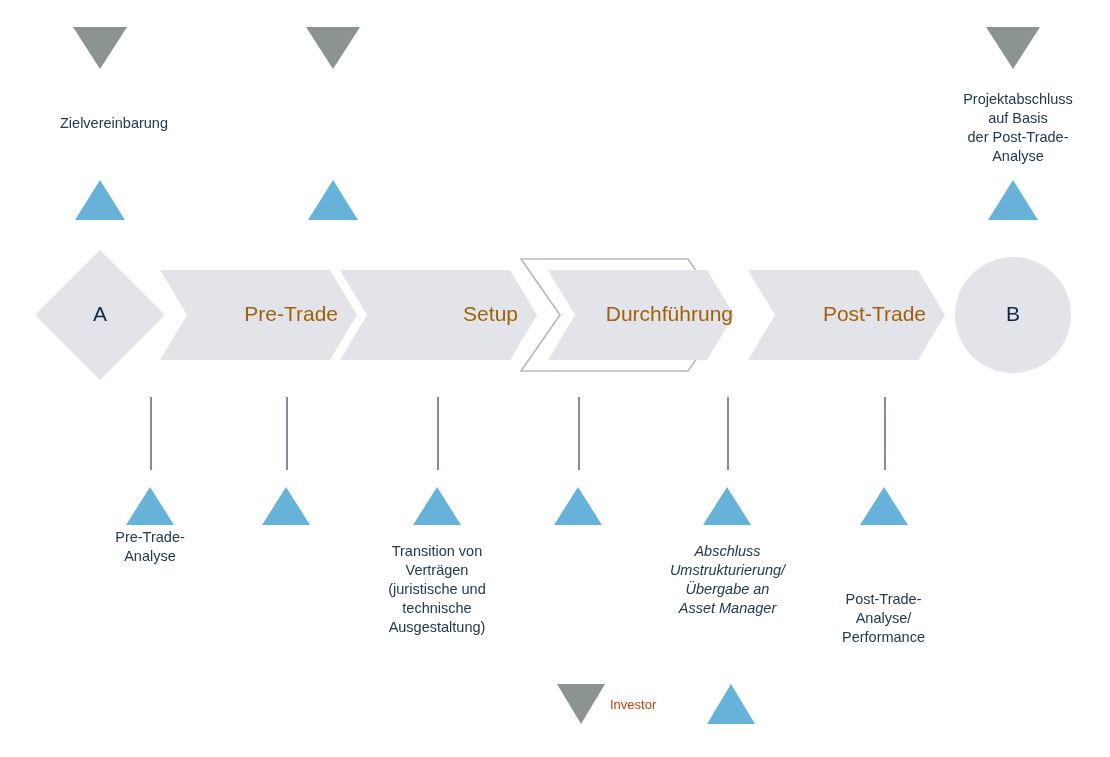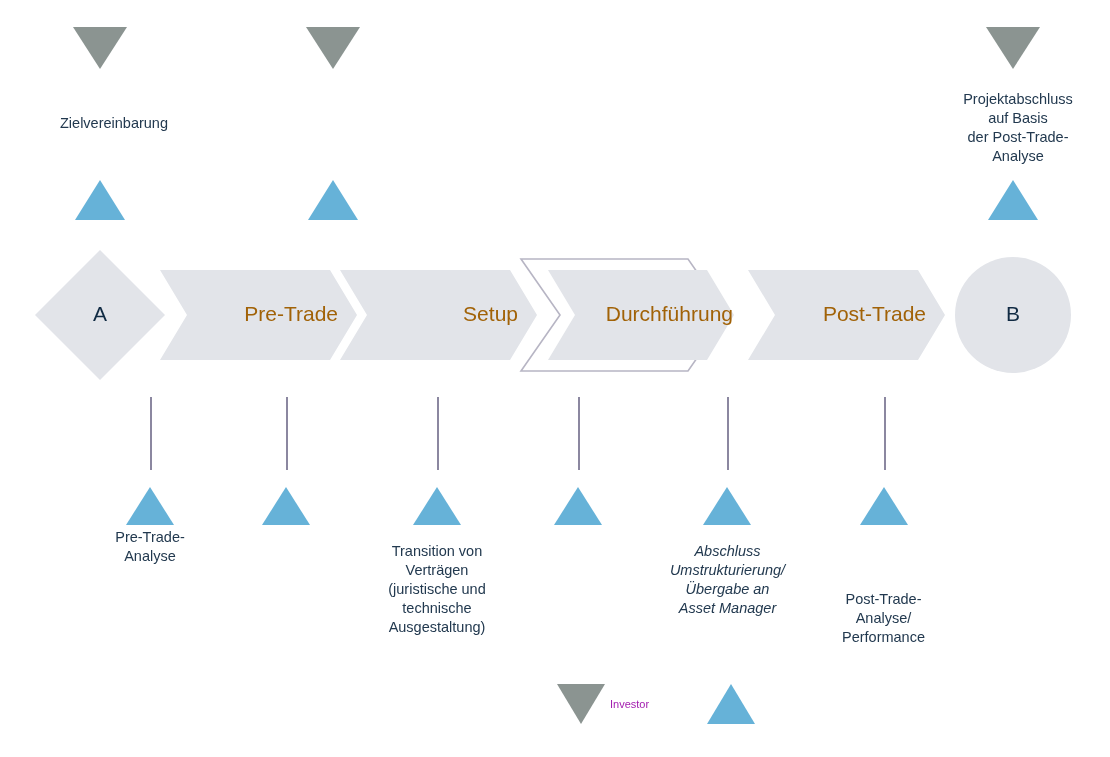--- a/index.html
+++ b/index.html
@@ -56,22 +56,22 @@
 
   
   .label {
     color: #22394f;
     font-size: 14.5px;
     line-height: 19px;
     text-align: center;
     white-space: pre-line;
   }
   .legend-text {
-    color: #a21caf;
-    font-size: 11px;
+    color: #c2410c;
+    font-size: 13px;
     line-height: 19px;
     white-space: nowrap;
   }
 
   
   .connector {
     width: 1.5px;
     background: #8b87a0;
   }
 

